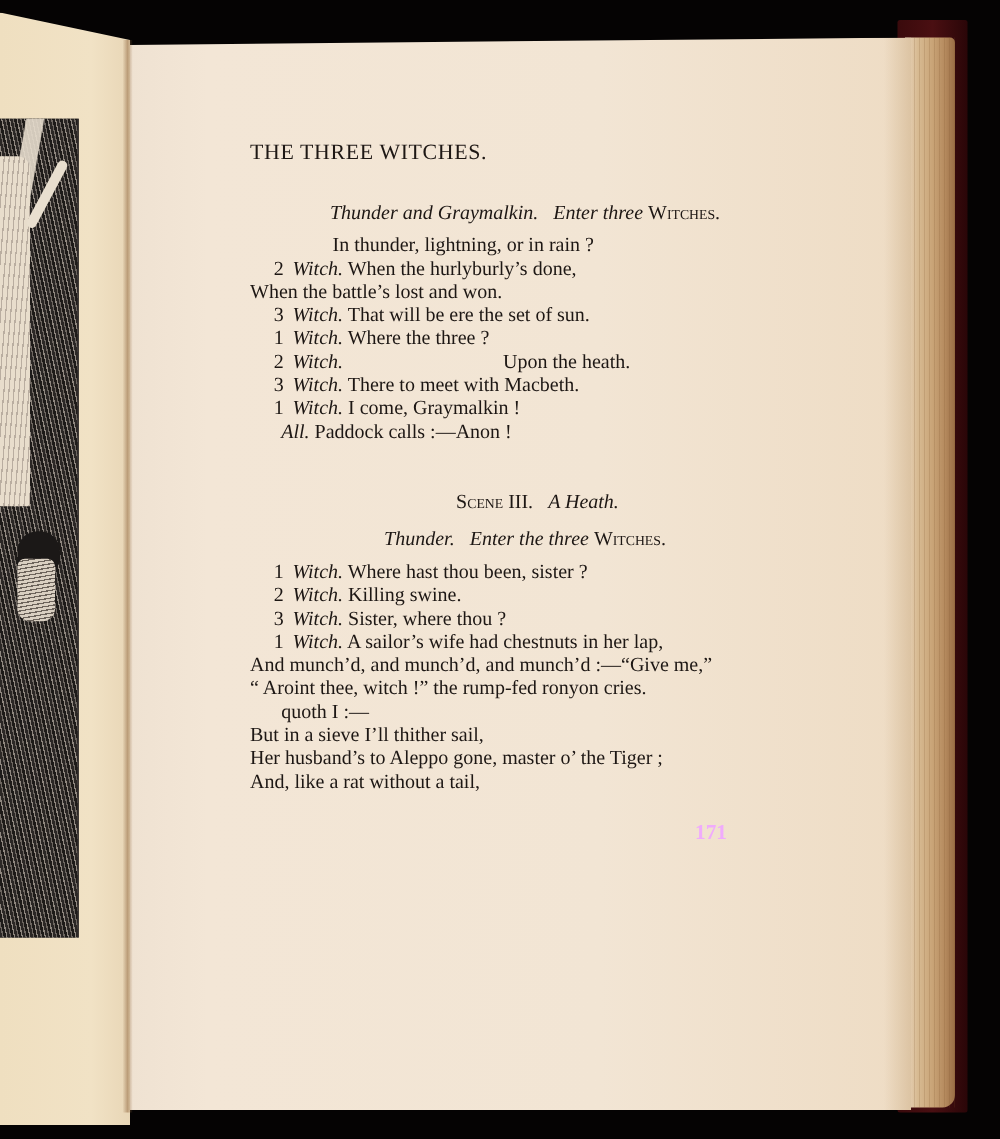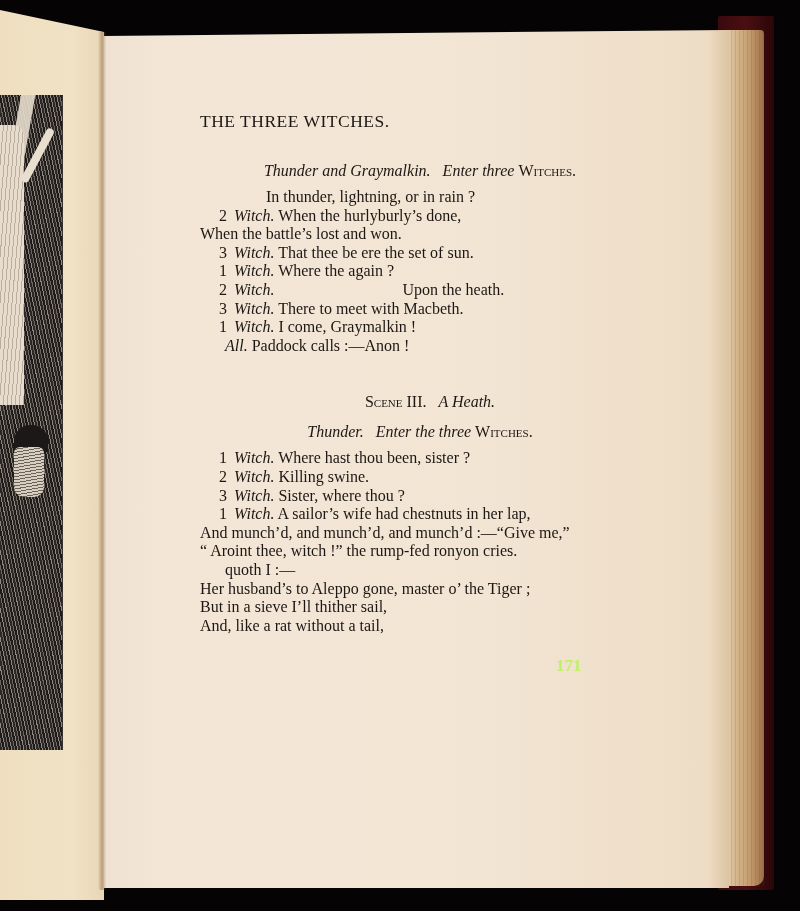--- a/index.html
+++ b/index.html
@@ -92,21 +92,21 @@
   .ind3 { padding-left: 25px; }
   .dropcap-line { position: relative; padding-left: 13px; }
   .dropcap {
     font-style: italic; font-size: 36px; line-height: 28px; display: inline-block;
     vertical-align: -10px; margin-right: 1px;
   }
   .gap { display: inline-block; width: 128px; }
   .stage-right { position: absolute; right: 0; }
   .scene3 { margin-top: 36px; }
   .page-number {
-    position: absolute; left: 556px; top: 656px; font-size: 17px; font-weight: bold; color: #bef264;
+    position: absolute; left: 556px; top: 656px; font-size: 17px; font-weight: bold; color: #f0abfc;
   }
 </style>
 </head>
 <body>
 
 <div class="cover-edge"></div>
 <div class="fore-edge"></div>
 
 <div class="left-page"></div>
 <div class="illustration">
@@ -124,22 +124,22 @@
 
   <div class="direction">
     <span class="it">Thunder and Graymalkin.</span>&nbsp;&nbsp;
     <span class="it">Enter three</span>
     <span class="sc">Witches.</span>
   </div>
 
   <div class="line ind2">In thunder, lightning, or in rain ?</div>
   <div class="line ind1"><span class="num">2</span><span class="it">Witch.</span> <span>When the hurlyburly’s done,</span></div>
   <div class="line">When the battle’s lost and won.</div>
-  <div class="line ind1"><span class="num">3</span><span class="it">Witch.</span> <span>That thee be ere the set of sun.</span></div>
-  <div class="line ind1"><span class="num">1</span><span class="it">Witch.</span> <span>Where the again ?</span></div>
+  <div class="line ind1"><span class="num">3</span><span class="it">Witch.</span> <span>That will be ere the set of sun.</span></div>
+  <div class="line ind1"><span class="num">1</span><span class="it">Witch.</span> <span>Where the three ?</span></div>
   <div class="line ind1"><span class="num">2</span><span class="it">Witch.</span><span class="gap"></span><span>Upon the heath.</span></div>
   <div class="line ind1"><span class="num">3</span><span class="it">Witch.</span> <span>There to meet with Macbeth.</span></div>
   <div class="line ind1"><span class="num">1</span><span class="it">Witch.</span> <span>I come, Graymalkin !</span></div>
   <div class="line ind3"><span class="it">All.</span> <span>Paddock calls :—Anon !</span></div>
 
   <div class="scene-heading scene3">
     <span class="sc">Scene III.</span>&nbsp;&nbsp;
     <span class="it">A Heath.</span>
   </div>
   <div class="direction">
@@ -148,18 +148,18 @@
     <span class="sc">Witches.</span>
   </div>
 
   <div class="line ind1"><span class="num">1</span><span class="it">Witch.</span> <span>Where hast thou been, sister ?</span></div>
   <div class="line ind1"><span class="num">2</span><span class="it">Witch.</span> <span>Killing swine.</span></div>
   <div class="line ind1"><span class="num">3</span><span class="it">Witch.</span> <span>Sister, where thou ?</span></div>
   <div class="line ind1"><span class="num">1</span><span class="it">Witch.</span> <span>A sailor’s wife had chestnuts in her lap,</span></div>
   <div class="line">And munch’d, and munch’d, and munch’d :—“Give me,”</div>
   <div class="line">“ Aroint thee, witch !” the rump-fed ronyon cries.</div>
   <div class="line ind3">quoth I :—</div>
+  <div class="line">But in a sieve I’ll thither sail,</div>
   <div class="line">Her husband’s to Aleppo gone, master o’ the Tiger ;</div>
-  <div class="line">But in a sieve I’ll thither sail,</div>
   <div class="line">And, like a rat without a tail,</div>
 </div>
 
 <div class="page-number">171</div>
 
 </body></html>

